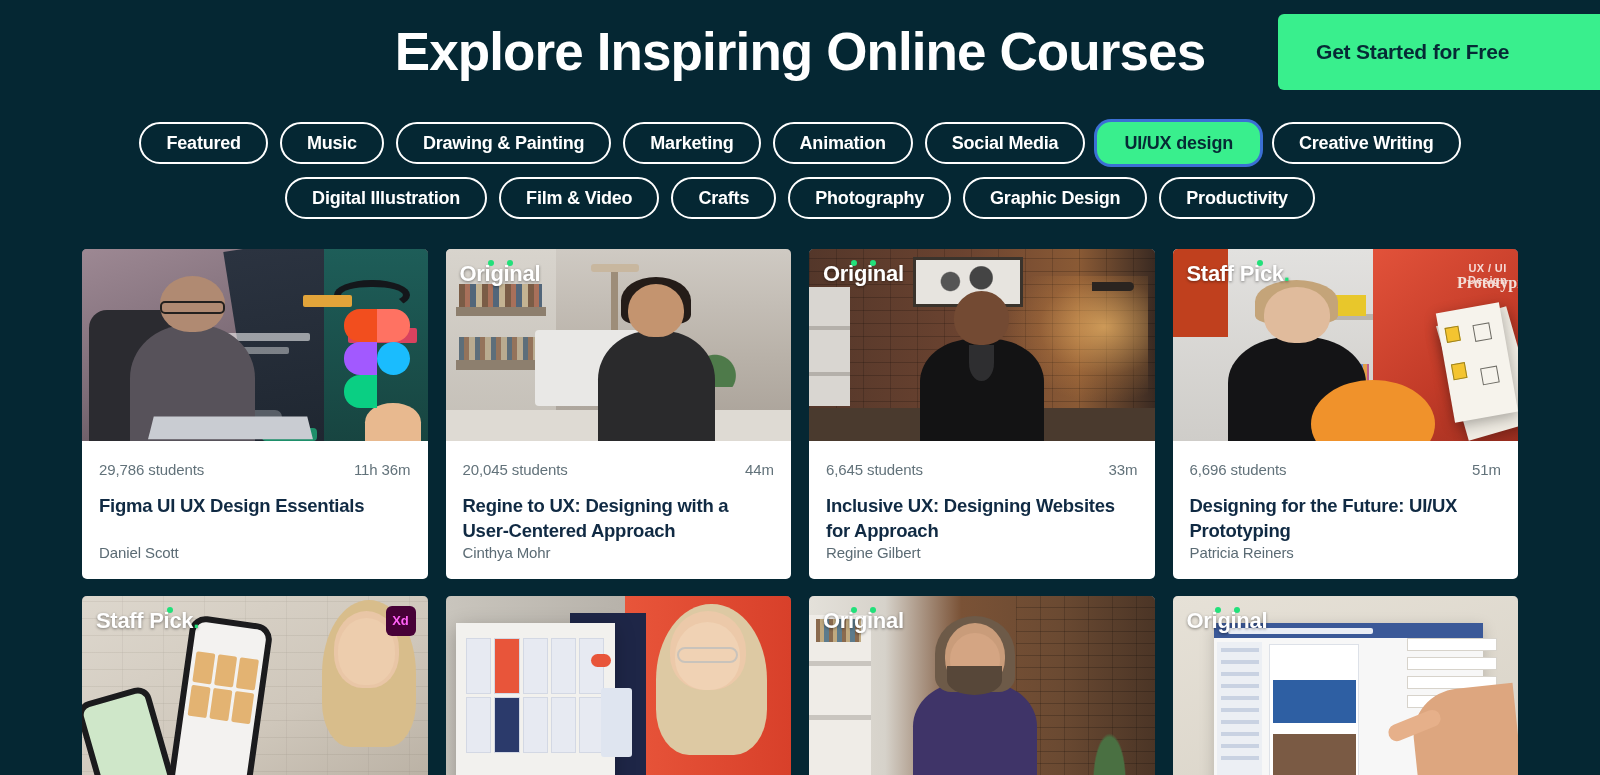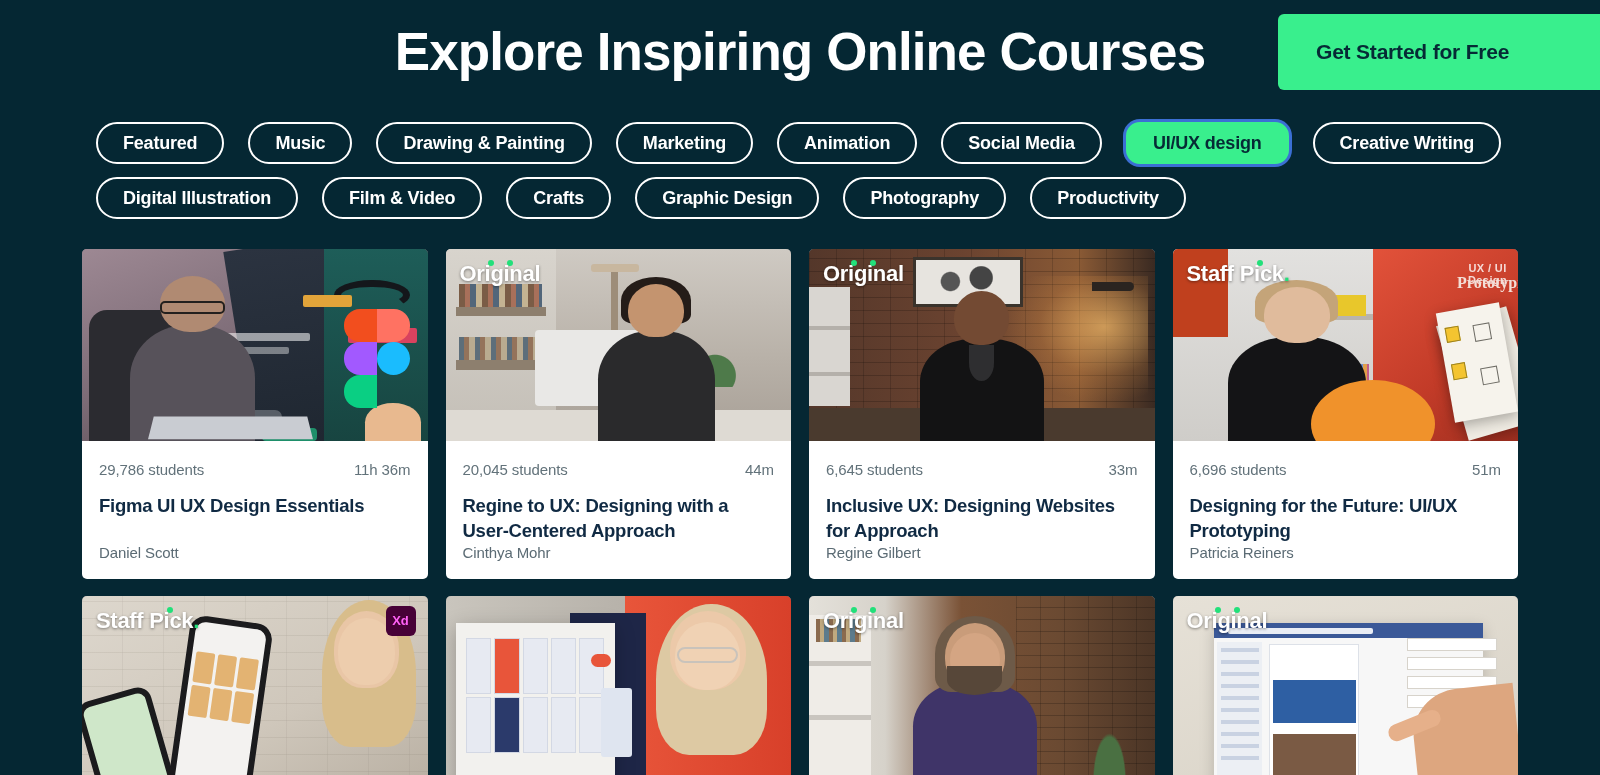--- a/index.html
+++ b/index.html
@@ -57,21 +57,22 @@
     cursor: pointer;
   }
 
   
   .filters {
     margin-top: 18px;
     padding: 0 96px;
   }
   .filter-row {
     display: flex;
-    gap: 24px;
+    justify-content: center;
+    gap: 12px;
     margin-bottom: 13px;
   }
   .pill {
     height: 42px;
     padding: 0 25px;
     border: 2px solid #ffffff;
     border-radius: 999px;
     background: transparent;
     color: #ffffff;
     font-family: "Liberation Sans", sans-serif;
@@ -446,22 +447,22 @@
       <button class="pill">Marketing</button>
       <button class="pill">Animation</button>
       <button class="pill">Social Media</button>
       <button class="pill selected">UI/UX design</button>
       <button class="pill">Creative Writing</button>
     </div>
     <div class="filter-row">
       <button class="pill">Digital Illustration</button>
       <button class="pill">Film &amp; Video</button>
       <button class="pill">Crafts</button>
+      <button class="pill">Photography</button>
       <button class="pill">Graphic Design</button>
-      <button class="pill">Photography</button>
       <button class="pill">Productivity</button>
     </div>
   </div>
 
   <div class="grid">
 
     <div class="card">
       <div class="thumb">
         <div class="ph t1-bg"></div>
         <div class="t1-wall"></div>

